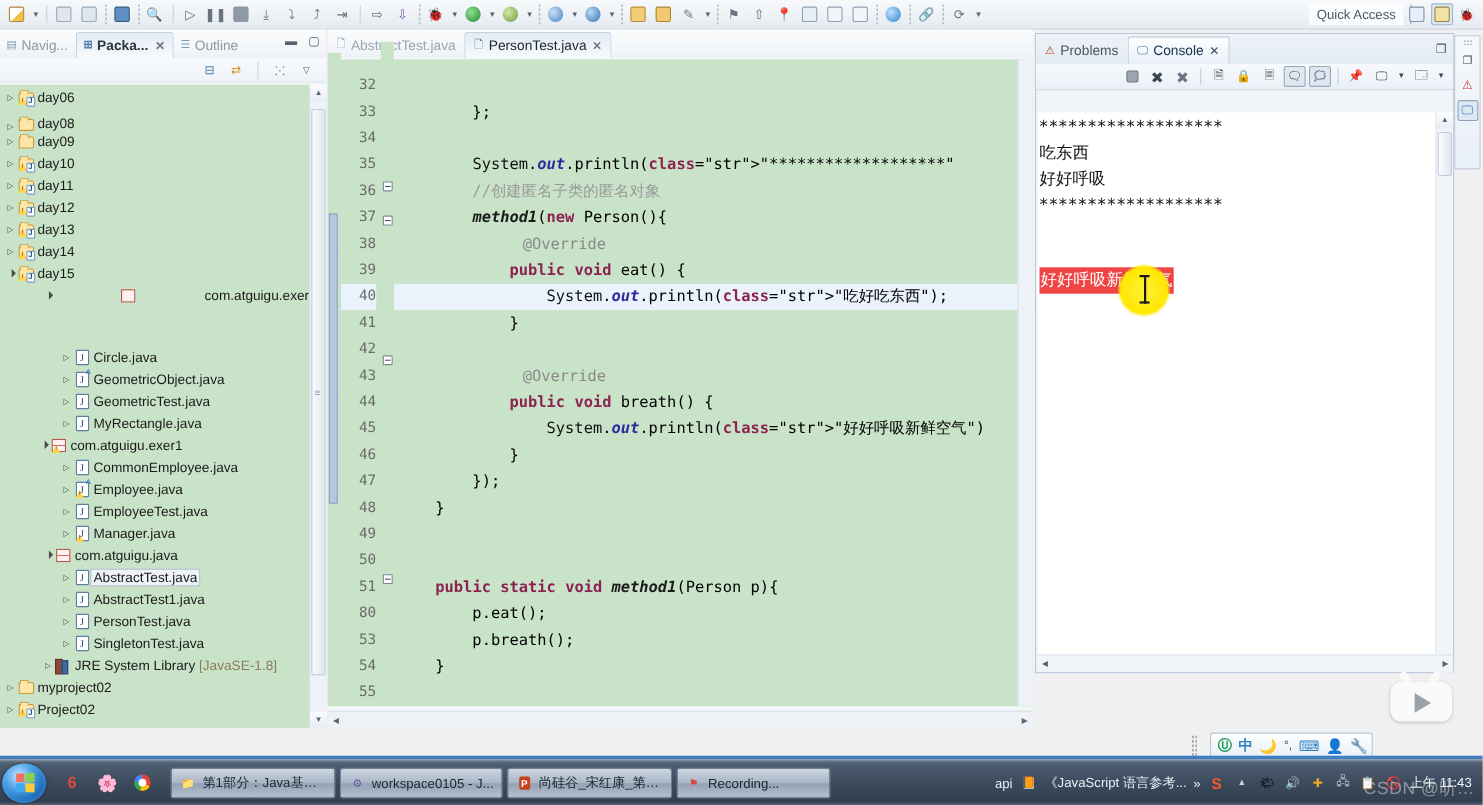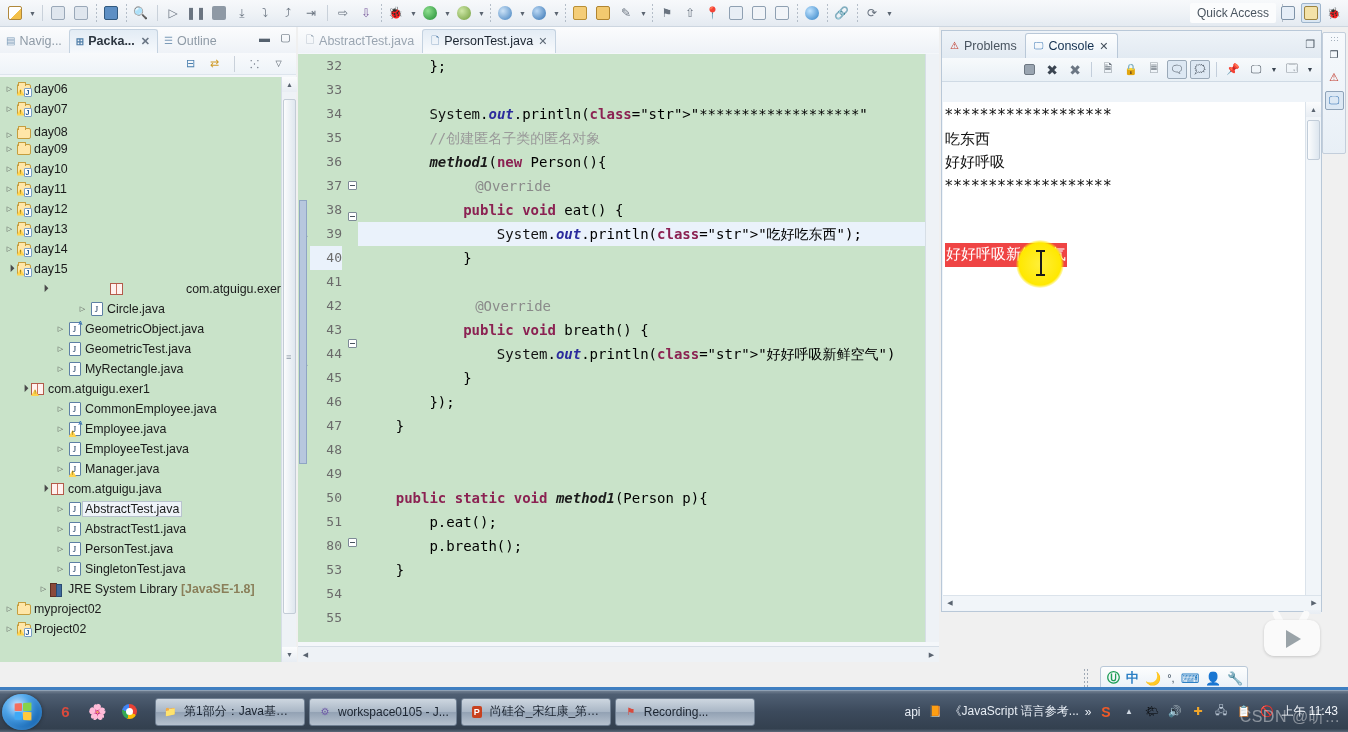--- a/index.html
+++ b/index.html
@@ -88,21 +88,21 @@
     background: #c9e3c9; overflow: hidden; padding-top: 2px;
     font-size: 12.4px; color: #1b1b1b;
   }
   .tree-row { height: 20px; display: flex; align-items: center; white-space: nowrap; }
   .tree-row.sel-box > .tn { outline: 1px solid #b9c3ce; background: #eef3f8; padding: 0 2px; }
   .twist { width: 11px; font-size: 7px; color: #4a4a4a; text-align: center; flex: none; }
   .twist.open::before { content: "\25E2"; display:inline-block; transform: rotate(-45deg) translate(1px,0); }
   .twist.closed::before { content: "\25B7"; }
   .tico { width: 17px; flex: none; display: inline-flex; align-items: center; justify-content: center; position: relative; }
   .tn { padding-left: 2px; }
-  .tn .dim { color: #8a7f5a; font-weight: bold; }
+  .tn .dim { color: #8a7f5a; }
 
   
   .ic-proj { width: 14px; height: 11px; background: #ffe6a8; border: 1px solid #c59d3e;
              border-radius: 1px 2px 2px 1px; position: relative; }
   .ic-proj::before { content:""; position:absolute; left:0; top:-3px; width:6px; height:3px;
              background:#ffe6a8; border:1px solid #c59d3e; border-bottom:none; border-radius:1px 1px 0 0;}
   .ic-proj.j::after { content:"J"; position:absolute; right:-2px; bottom:-3px; font-size:7px;
              font-weight:bold; color:#1a4f8a; background:#fff; border:1px solid #7a9ec4;
              line-height:7px; padding:0 1px; border-radius:1px; }
   .warnbadge { position:absolute; left:-1px; bottom:-2px; width:8px; height:7px; }
@@ -162,21 +162,21 @@
   }
   .ed-tab.active {
     color: #1c2530;
     background: linear-gradient(180deg,#e3ecf5 0%, #f8fafc 100%);
     border: 1px solid #c4d2e0; border-bottom: none; border-radius: 3px 3px 0 0;
   }
   .ed-tab .close-x { font-size: 11px; color: #5d6875; }
 
   .code-wrap {
     position: absolute; left: 0; top: 27px; width: 641px; height: 588px;
-    background: #c9e3c9; display: flex;
+    background: #c9e3c9; display: flex; align-items: flex-end;
   }
   .gutter-marks { width: 12px; background: #c9e3c9; position: relative; }
   .linenos {
     width: 36px; text-align: right; padding-right: 4px; background: #c9e3c9;
     font-family: "DejaVu Sans Mono", monospace; font-size: 13px; color: #6b6b6b;
     position: relative;
   }
   .fold-col { width: 12px; background: #c9e3c9; position: relative; }
   .code-col {
     flex: 1; background: #c9e3c9; position: relative; overflow: hidden;
@@ -502,105 +502,96 @@
     <div class="tree" id="tree-container">
         <div class="tree-row" style="padding-left: 4px;">
           <span class="twist closed"></span>
           <span class="tico">
             <span class="ic-proj j">
               <span class="warnbadge"></span>
             </span>
           </span>
           <span class="tn">day06</span>
         </div>
+        <div class="tree-row" style="padding-left: 4px; align-items: flex-end;">
+          <span class="twist closed"></span>
+          <span class="tico">
+            <span class="ic-proj"></span>
+          </span>
+          <span class="tn">day08</span>
+        </div>
+        <div class="tree-row" style="padding-left: 4px;">
+          <span class="twist closed"></span>
+          <span class="tico">
+            <span class="ic-proj"></span>
+          </span>
+          <span class="tn">day09</span>
+        </div>
         <div class="tree-row" style="padding-left: 4px;">
           <span class="twist closed"></span>
           <span class="tico">
             <span class="ic-proj j">
               <span class="warnbadge"></span>
             </span>
           </span>
-          <span class="tn">day07</span>
-        </div>
-        <div class="tree-row" style="padding-left: 4px; align-items: flex-end;">
-          <span class="twist closed"></span>
-          <span class="tico">
-            <span class="ic-proj"></span>
-          </span>
-          <span class="tn">day08</span>
-        </div>
-        <div class="tree-row" style="padding-left: 4px;">
-          <span class="twist closed"></span>
-          <span class="tico">
-            <span class="ic-proj"></span>
-          </span>
-          <span class="tn">day09</span>
+          <span class="tn">day10</span>
         </div>
         <div class="tree-row" style="padding-left: 4px;">
           <span class="twist closed"></span>
           <span class="tico">
             <span class="ic-proj j">
               <span class="warnbadge"></span>
             </span>
           </span>
-          <span class="tn">day10</span>
+          <span class="tn">day11</span>
         </div>
         <div class="tree-row" style="padding-left: 4px;">
           <span class="twist closed"></span>
           <span class="tico">
             <span class="ic-proj j">
               <span class="warnbadge"></span>
             </span>
           </span>
-          <span class="tn">day11</span>
+          <span class="tn">day12</span>
         </div>
         <div class="tree-row" style="padding-left: 4px;">
           <span class="twist closed"></span>
           <span class="tico">
             <span class="ic-proj j">
               <span class="warnbadge"></span>
             </span>
           </span>
-          <span class="tn">day12</span>
+          <span class="tn">day13</span>
         </div>
         <div class="tree-row" style="padding-left: 4px;">
           <span class="twist closed"></span>
           <span class="tico">
             <span class="ic-proj j">
               <span class="warnbadge"></span>
             </span>
           </span>
-          <span class="tn">day13</span>
+          <span class="tn">day14</span>
         </div>
         <div class="tree-row" style="padding-left: 4px;">
-          <span class="twist closed"></span>
+          <span class="twist open"></span>
           <span class="tico">
             <span class="ic-proj j">
               <span class="warnbadge"></span>
             </span>
           </span>
-          <span class="tn">day14</span>
-        </div>
-        <div class="tree-row" style="padding-left: 4px;">
-          <span class="twist open"></span>
-          <span class="tico">
-            <span class="ic-proj j">
-              <span class="warnbadge"></span>
-            </span>
-          </span>
           <span class="tn">day15</span>
         </div>
         <div class="tree-row" style="padding-left: 38px; justify-content: space-between;">
           <span class="twist open"></span>
           <span class="tico">
             <span class="ic-pkg"></span>
           </span>
           <span class="tn">com.atguigu.exer</span>
         </div>
-        <div class="tree-row" style="padding-left: 77px;">
+        <div class="tree-row" style="padding-left: 55px; margin-top: 36px;">
           <span class="twist closed"></span>
           <span class="tico">
             <span class="ic-java"></span>
           </span>
           <span class="tn">Circle.java</span>
         </div>
         <div class="tree-row" style="padding-left: 55px;">
           <span class="twist closed"></span>
           <span class="tico">
             <span class="ic-java abs"></span>
@@ -614,21 +605,21 @@
           </span>
           <span class="tn">GeometricTest.java</span>
         </div>
         <div class="tree-row" style="padding-left: 55px;">
           <span class="twist closed"></span>
           <span class="tico">
             <span class="ic-java"></span>
           </span>
           <span class="tn">MyRectangle.java</span>
         </div>
-        <div class="tree-row" style="padding-left: 18px;">
+        <div class="tree-row" style="padding-left: 34px;">
           <span class="twist open"></span>
           <span class="tico">
             <span class="ic-pkg">
               <span class="warnbadge"></span>
             </span>
           </span>
           <span class="tn">com.atguigu.exer1</span>
         </div>
         <div class="tree-row" style="padding-left: 55px;">
           <span class="twist closed"></span>

